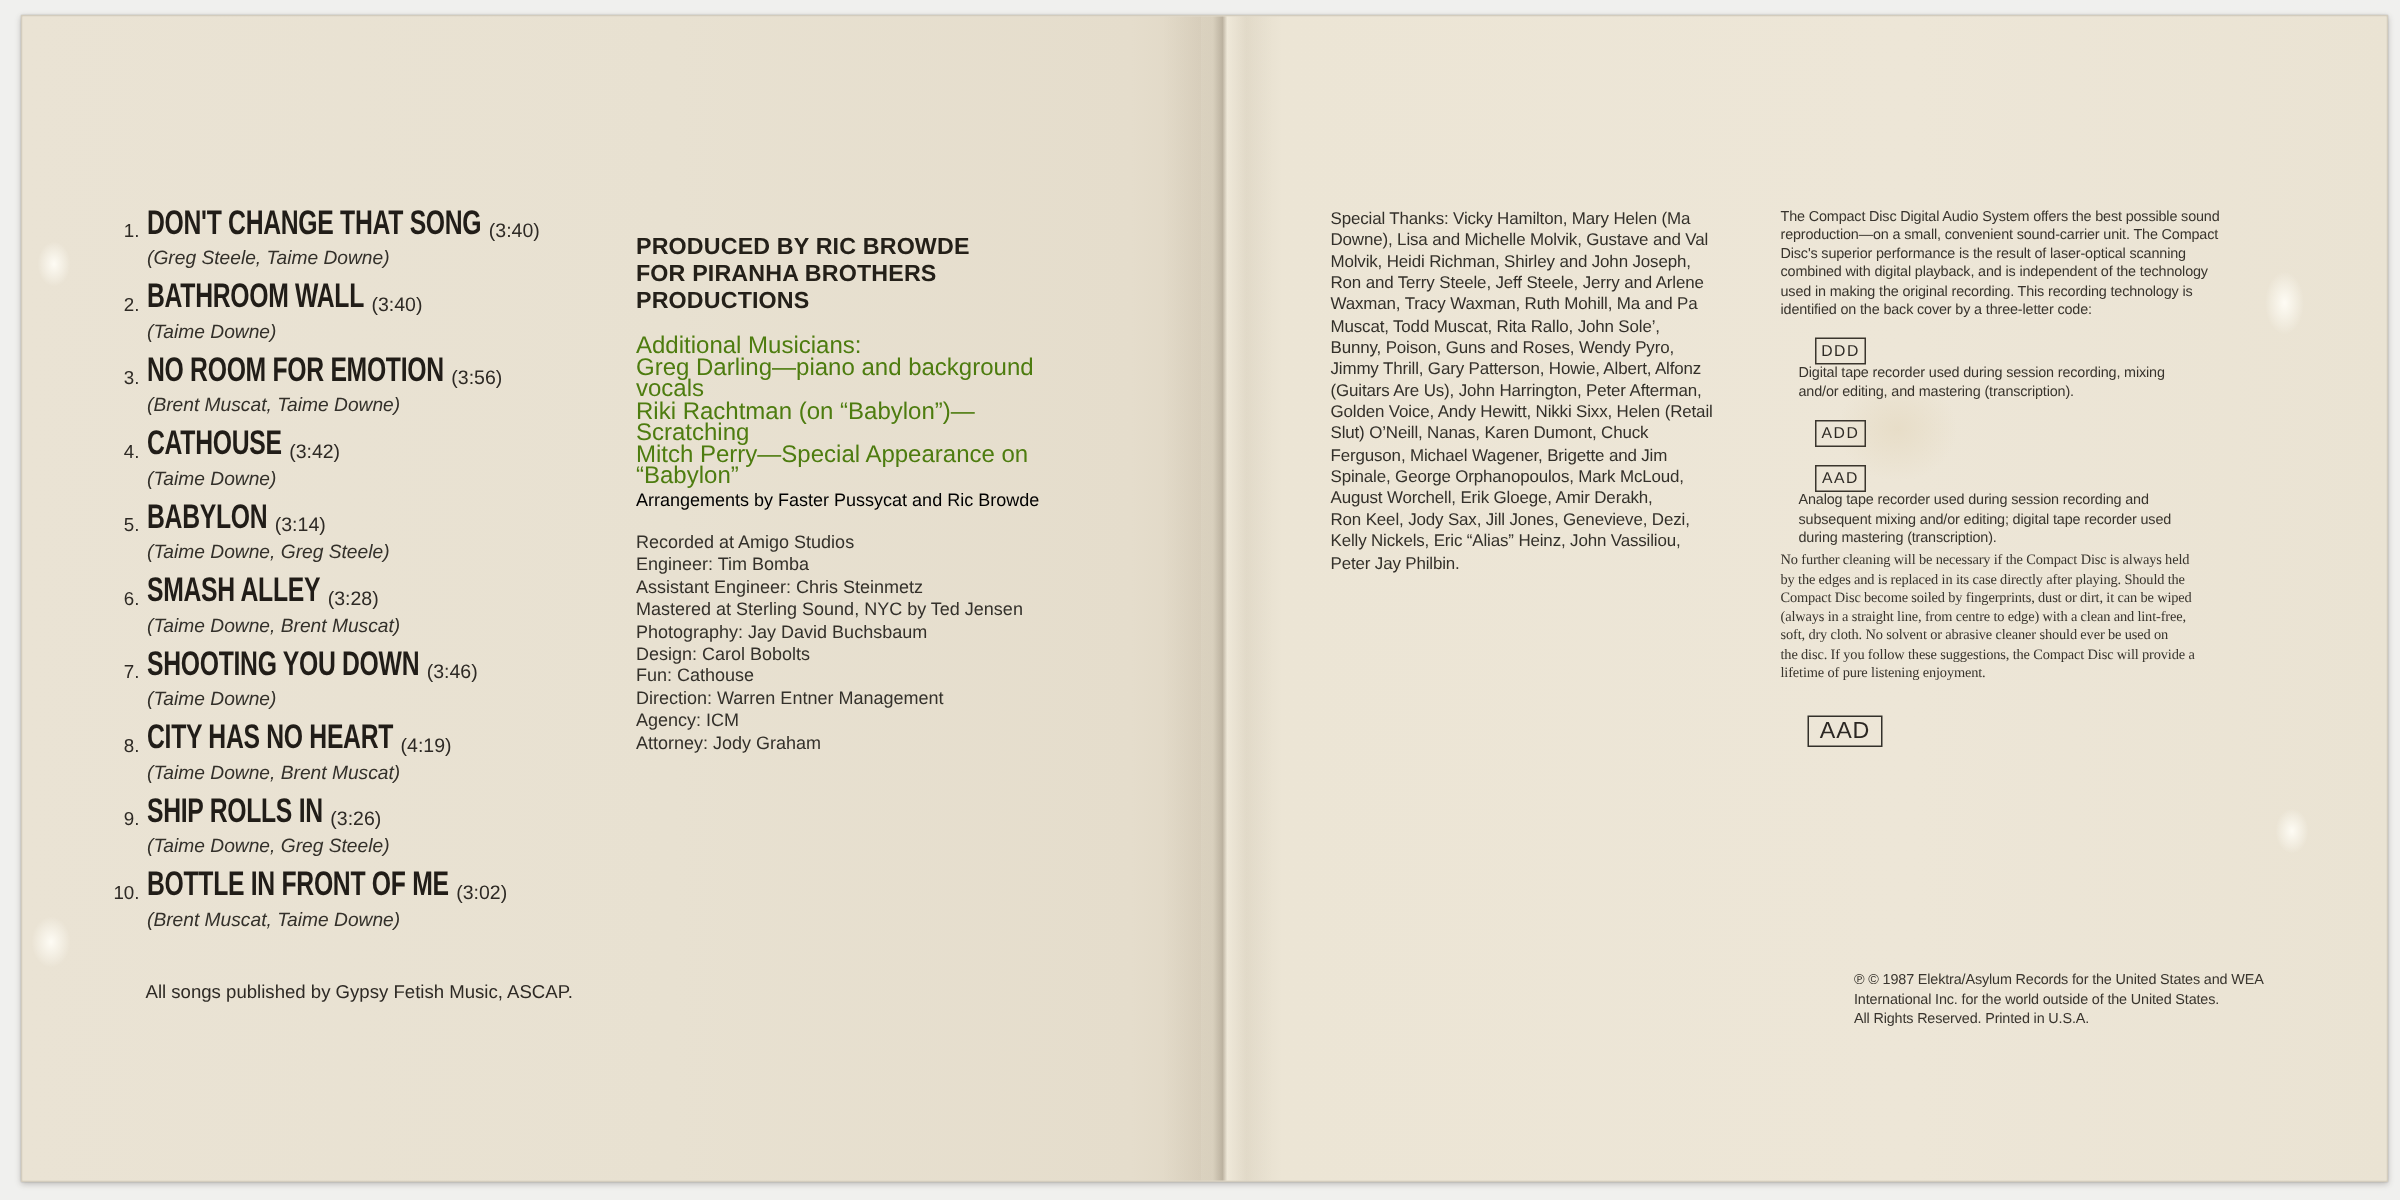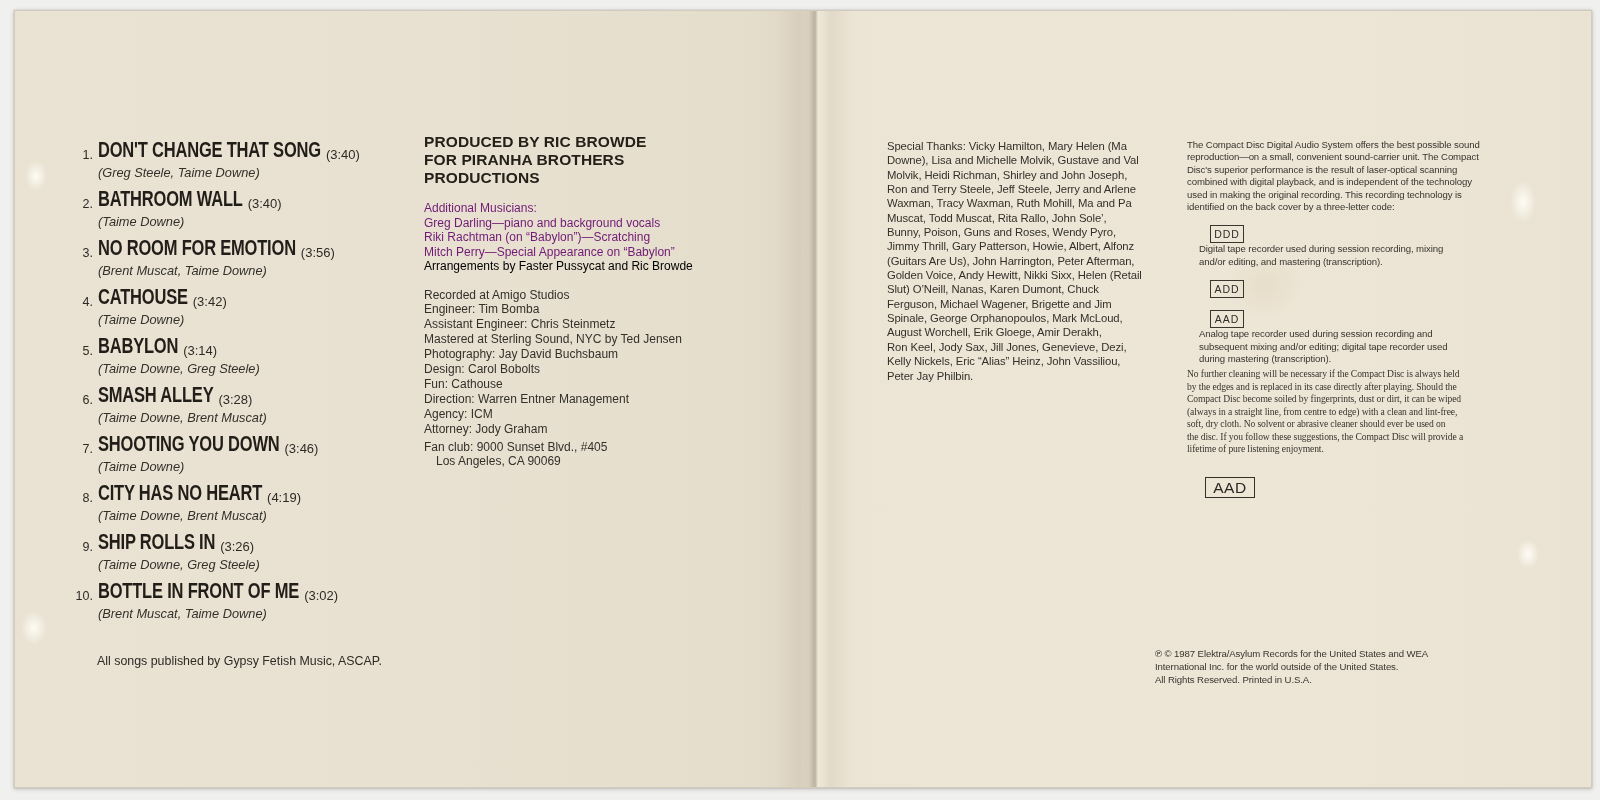--- a/index.html
+++ b/index.html
@@ -47,24 +47,24 @@
   .t-line{display:flex;align-items:baseline;font-size:16.5px;line-height:22px;}
   .t-num{display:inline-block;width:20px;text-align:right;margin-right:5px;
     font-size:12.5px;color:#2e2a25;}
   .t-title{font-weight:bold;color:#211d18;letter-spacing:-0.2px;
     display:inline-block;transform:scaleY(1.38);transform-origin:left bottom;}
   .t-time{font-size:13px;margin-left:5px;color:#2e2a25;}
   .t-writers{margin-left:25px;font-size:12.8px;line-height:15px;color:#33302a;margin-top:-1px;font-style:italic;}
   .publishing{position:absolute;left:97px;top:654px;font-size:12.4px;color:#2e2a25;}
 
   
-  .credits-col{position:absolute;left:424px;top:133px;width:270px;}
+  .credits-col{position:absolute;left:424px;top:156px;width:270px;}
   .producer-heading{font-size:15.5px;line-height:18px;font-weight:bold;
     color:#242019;letter-spacing:.1px;}
-  .musicians{margin-top:14px;font-size:12px;line-height:14.5px;color:#701a75;}
+  .musicians{margin-top:14px;font-size:16px;line-height:14.5px;color:#4d7c0f;}
   .arrangements{font-size:12px;line-height:14.5px;color:#000000;}
   .credit-lines{margin-top:14px;font-size:12px;line-height:14.9px;color:#33302a;}
   .fanclub{margin-top:3px;font-size:12px;line-height:14.9px;color:#33302a;}
   .fanclub .l2{padding-left:12px;}
 
   
   .thanks{position:absolute;left:887px;top:139px;width:275px;
     font-size:11.3px;line-height:14.35px;letter-spacing:-0.1px;color:#33302a;}
 
   
@@ -73,21 +73,21 @@
   .code-row{display:flex;margin-top:12px;align-items:flex-start;flex-direction:column;}
   .code-box{flex:0 0 auto;margin-left:23px;width:32px;height:16px;
     border:1.6px solid #3a352d;text-align:center;
     font-size:10.5px;line-height:16px;letter-spacing:1px;color:#2f2b25;}
   .code-desc{margin-left:12px;}
   .storing{margin-top:10px;}
   .cleaning{margin-top:3px;font-family:Liberation Serif, serif;}
   .aad-big{position:absolute;left:1205px;top:477px;width:48px;height:19px;
     border:1.8px solid #33302a;text-align:center;
     font-size:15.5px;line-height:19px;letter-spacing:.6px;color:#2b2723;}
-  .copyright{position:absolute;left:1155px;top:647px;width:300px;
+  .copyright{position:absolute;left:1236px;top:647px;width:300px;
     font-size:9.6px;line-height:13.2px;letter-spacing:-0.1px;color:#38342d;}
 </style>
 </head>
 <body>
 
 <div class="stage">
 
   <div class="paper">
     <div class="page-left"></div>
     <div class="page-right"></div>
@@ -196,24 +196,20 @@
     <div class="credit-lines pre">Recorded at Amigo Studios
 Engineer: Tim Bomba
 Assistant Engineer: Chris Steinmetz
 Mastered at Sterling Sound, NYC by Ted Jensen
 Photography: Jay David Buchsbaum
 Design: Carol Bobolts
 Fun: Cathouse
 Direction: Warren Entner Management
 Agency: ICM
 Attorney: Jody Graham</div>
-    <div class="fanclub">
-      <div class="l1">Fan club: 9000 Sunset Blvd., #405</div>
-      <div class="l2">Los Angeles, CA 90069</div>
-    </div>
   </div>
 
   <div class="thanks pre">Special Thanks: Vicky Hamilton, Mary Helen (Ma
 Downe), Lisa and Michelle Molvik, Gustave and Val
 Molvik, Heidi Richman, Shirley and John Joseph,
 Ron and Terry Steele, Jeff Steele, Jerry and Arlene
 Waxman, Tracy Waxman, Ruth Mohill, Ma and Pa
 Muscat, Todd Muscat, Rita Rallo, John Sole’,
 Bunny, Poison, Guns and Roses, Wendy Pyro,
 Jimmy Thrill, Gary Patterson, Howie, Albert, Alfonz

